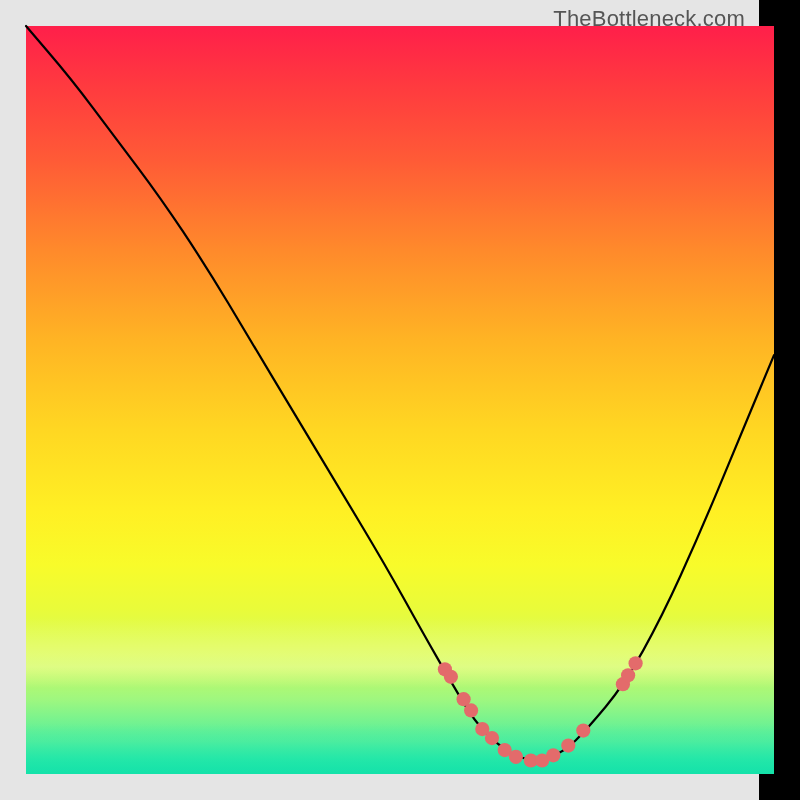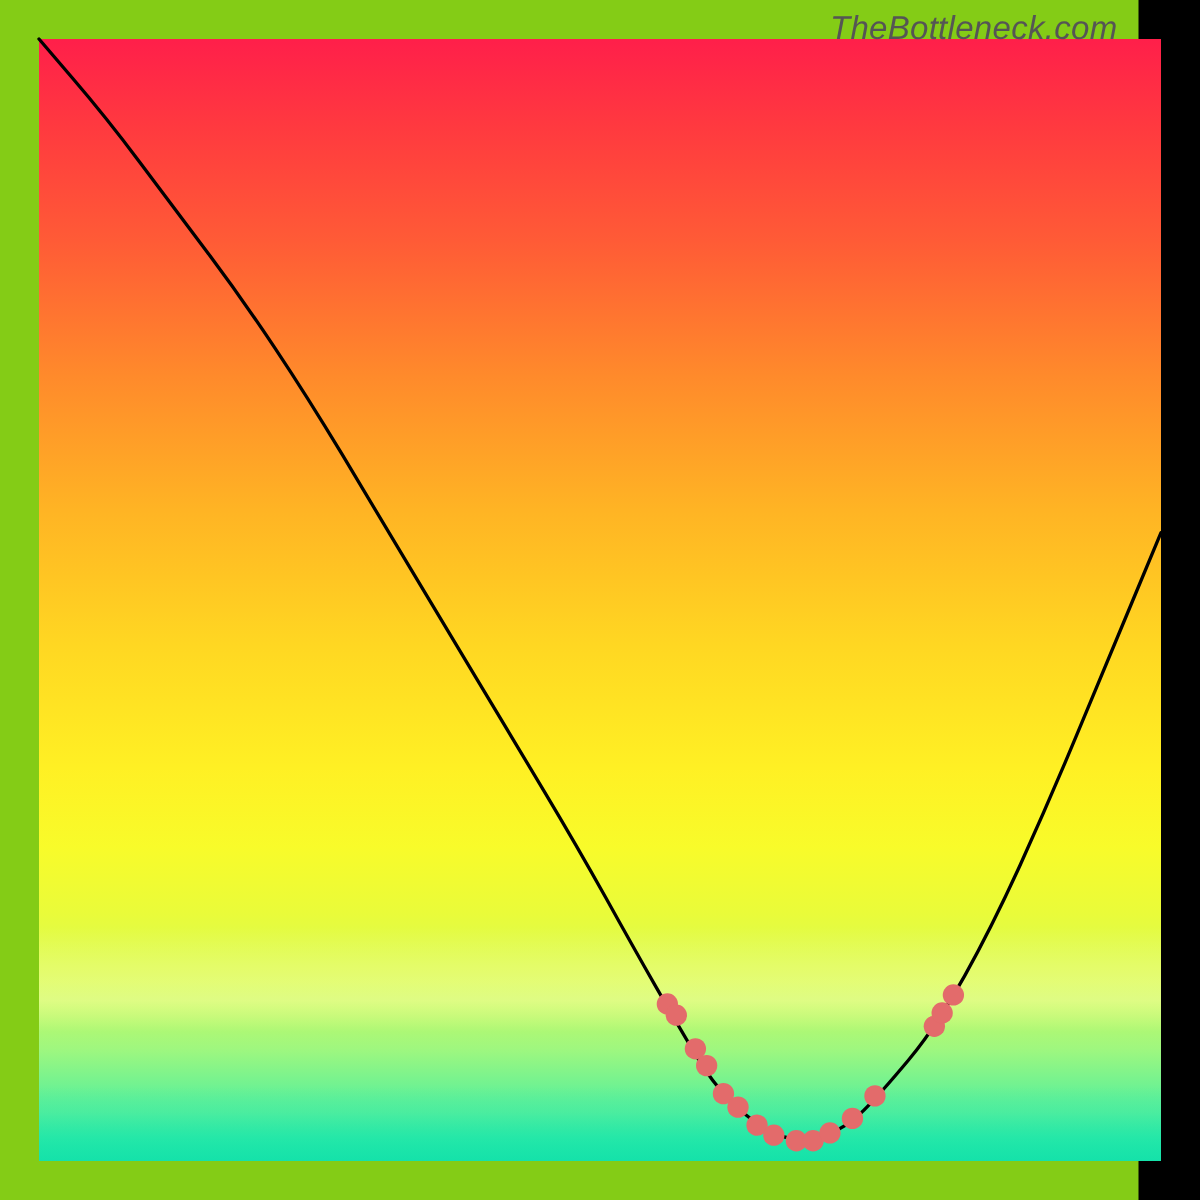--- a/index.html
+++ b/index.html
@@ -7,22 +7,21 @@
     padding: 0;
     width: 800px;
     height: 800px;
     background: #000000;
     font-family: Arial, Helvetica, sans-serif;
   }
   .outer {
     position: relative;
     width: 759px;
     height: 800px;
-    background: #84cc16;
-    font-style: italic;
+    background: #e5e5e5;
   }
   .plot {
     position: absolute;
     left: 26px;
     top: 26px;
     width: 748px;
     height: 748px;
     background: linear-gradient(to bottom,
       #ff1f4a 0%,
       #ff3a3f 8%,

